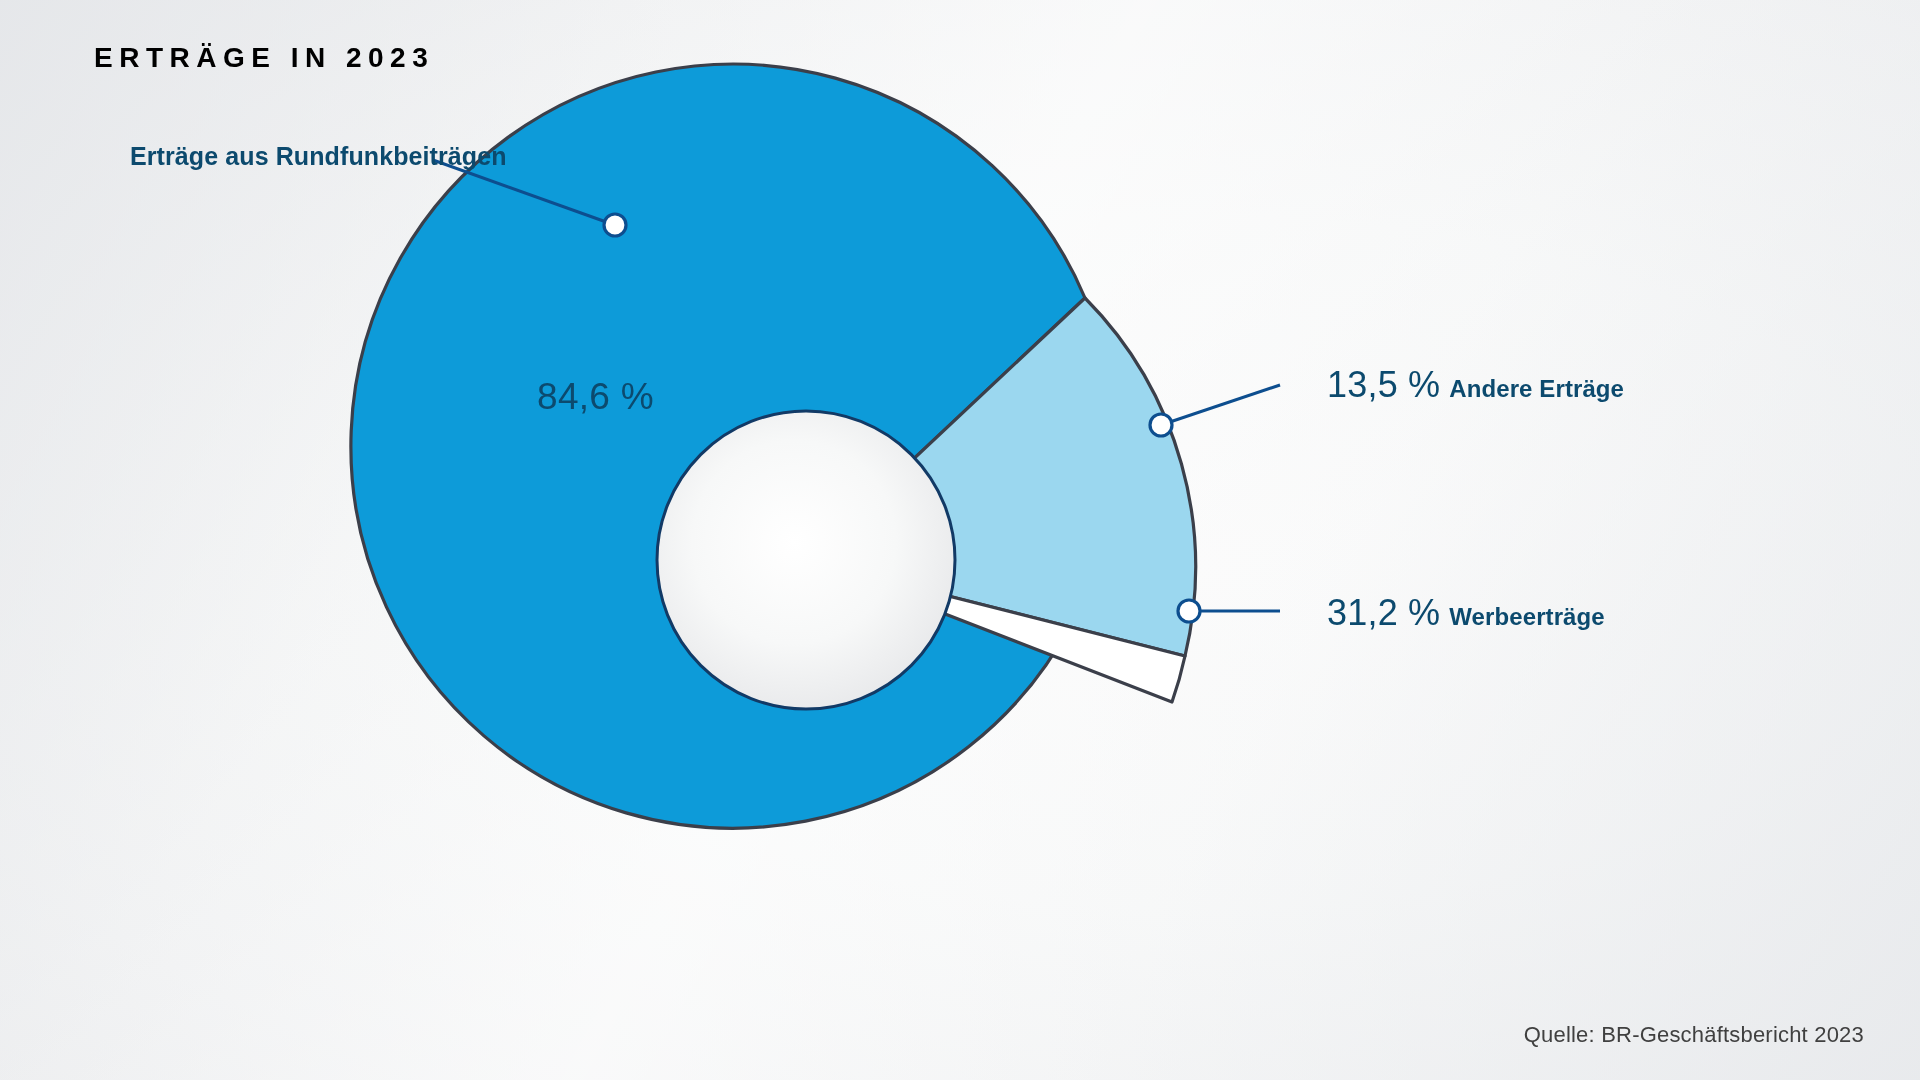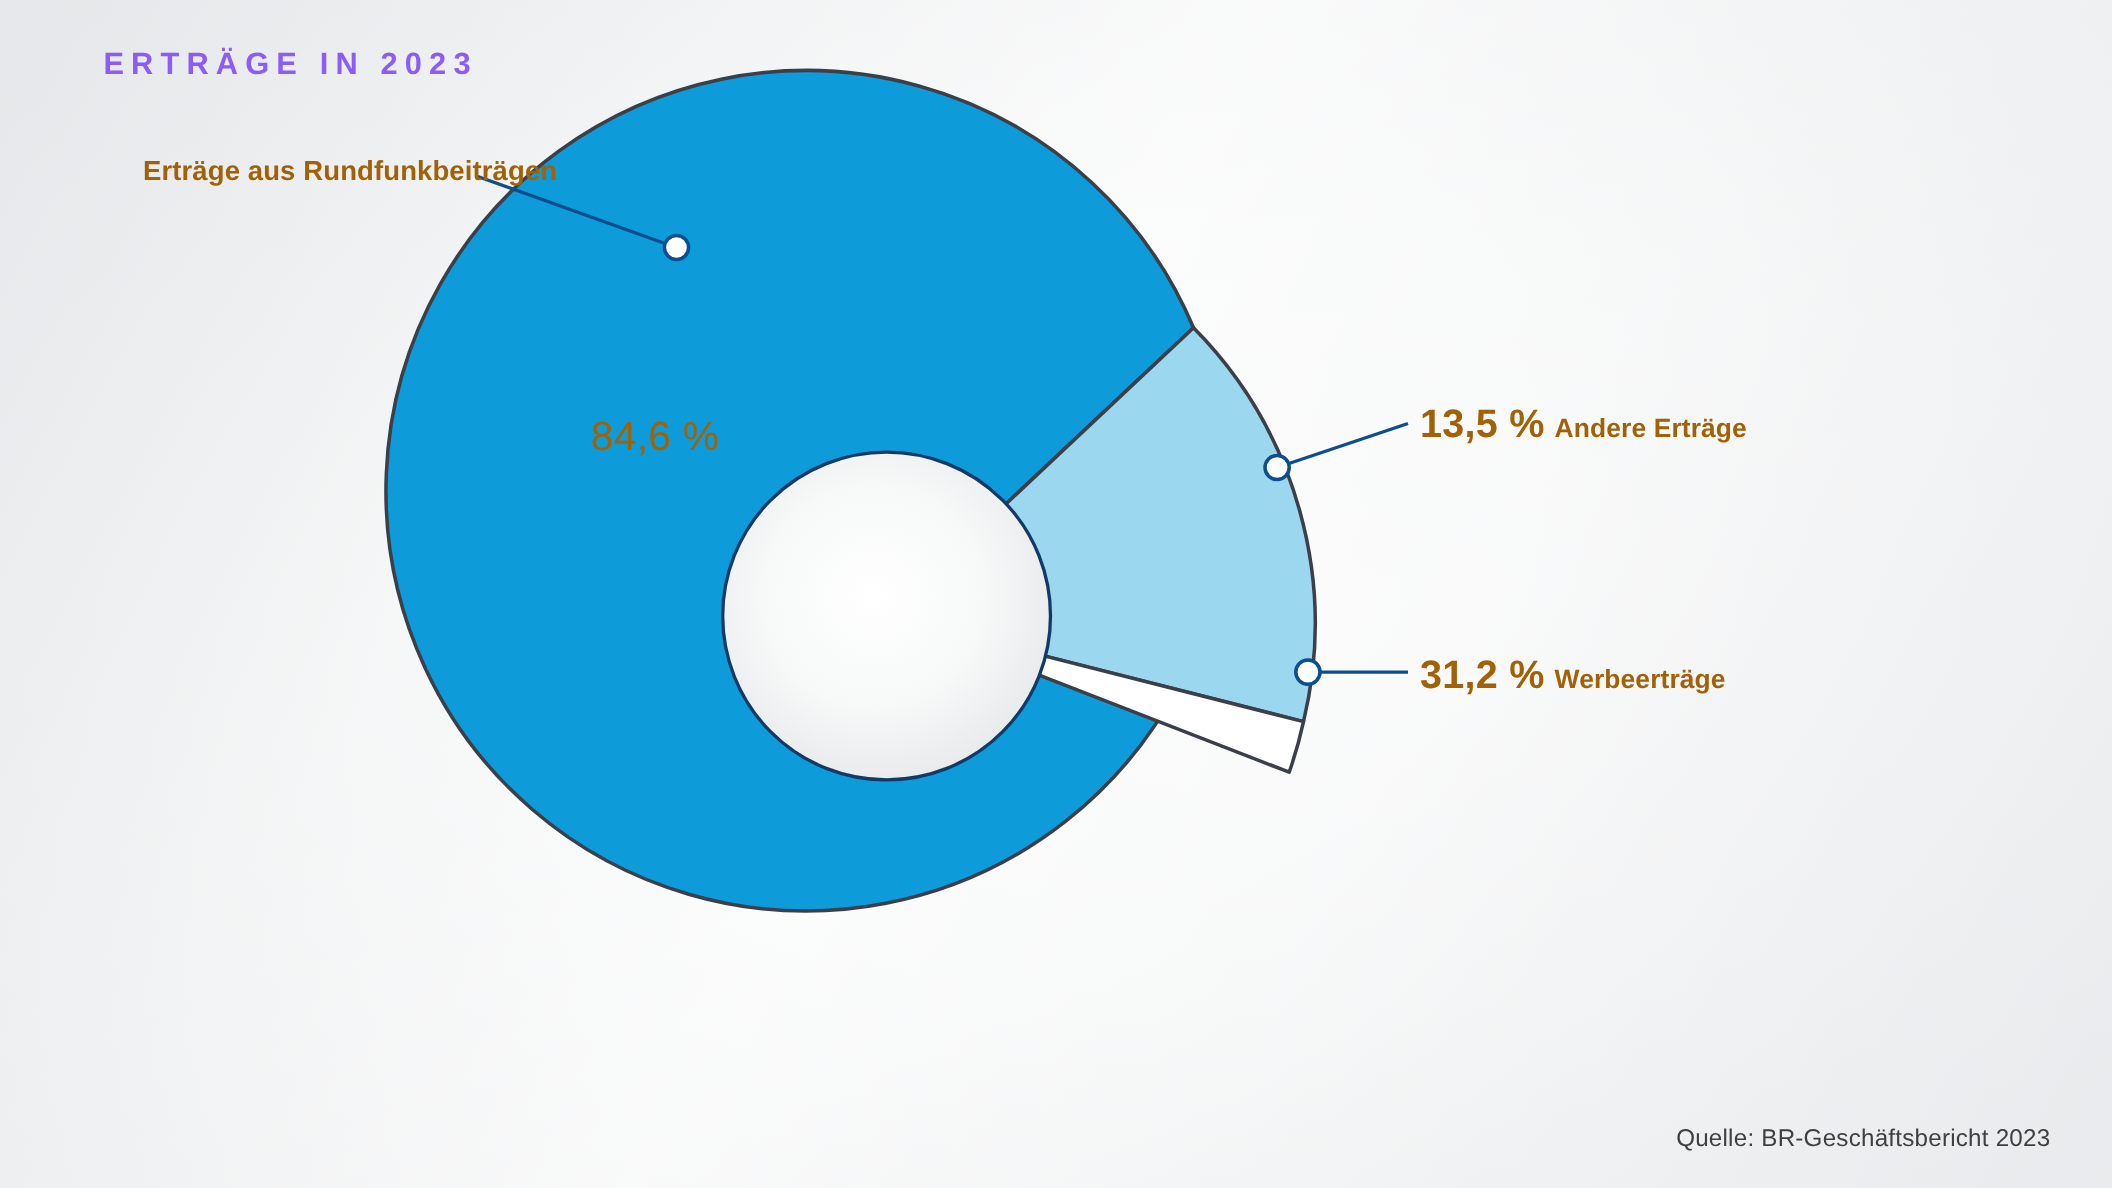--- a/index.html
+++ b/index.html
@@ -34,21 +34,21 @@
   }
 
   
   .chart-title {
     position: absolute;
     left: 94px;
     top: 42px;
     font-size: 28px;
     font-weight: 700;
     letter-spacing: 6.5px;
-    color: #8b5cf6;
+    color: #000000;
     white-space: nowrap;
   }
 
   
   .donut-wrap {
     position: absolute;
     left: 0;
     top: 0;
     width: 1920px;
     height: 1080px;
@@ -56,21 +56,21 @@
   .donut-svg {
     display: block;
     width: 1920px;
     height: 1080px;
   }
 
   
   .lbl {
     position: absolute;
     white-space: nowrap;
-    color: #a16207;
+    color: #0c4a6e;
   }
   .lbl-left {
     left: 130px;
     top: 142px;
     font-size: 25px;
     font-weight: 700;
     letter-spacing: 0.1px;
   }
   .lbl-inner {
     left: 537px;
@@ -79,22 +79,23 @@
     font-weight: 400;
     letter-spacing: 0.3px;
   }
   .lbl-right {
     display: flex;
     align-items: baseline;
     gap: 9px;
   }
   .lbl-right .pct {
     font-size: 36px;
-    font-weight: 700;
+    font-weight: 400;
     letter-spacing: 0.2px;
+    margin-left: 36px;
   }
   .lbl-right .name {
     font-size: 24px;
     font-weight: 700;
     letter-spacing: 0.1px;
   }
   .lbl-andere {
     left: 1291px;
     top: 364px;
   }

